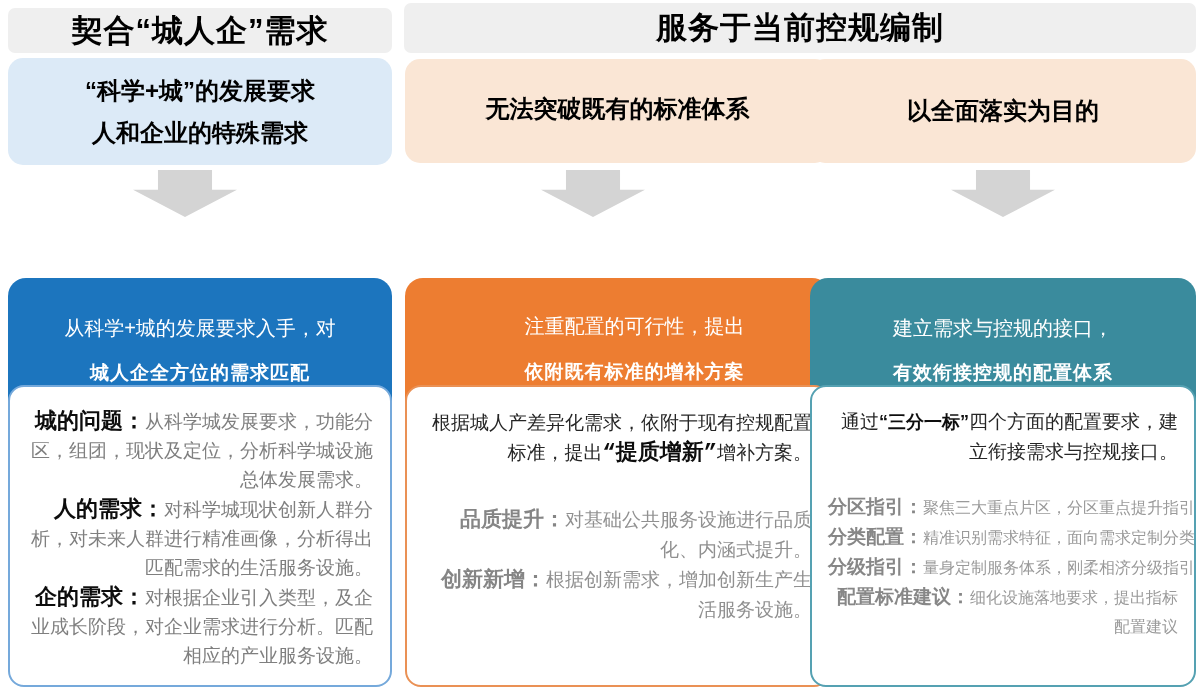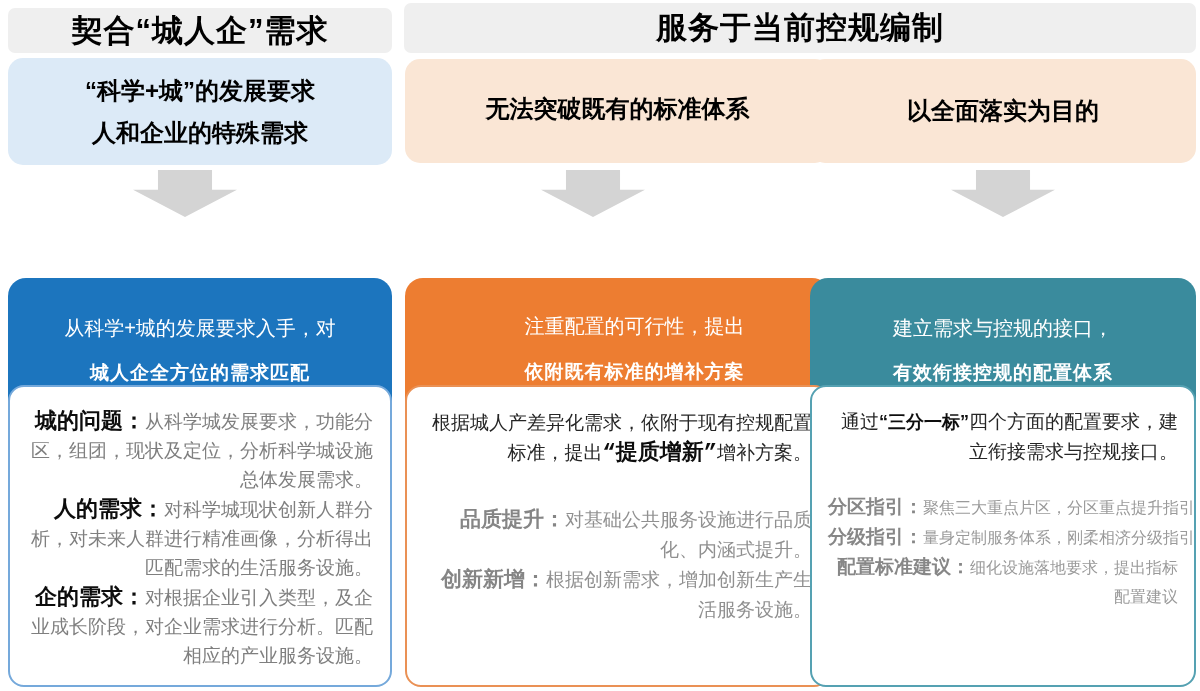--- a/index.html
+++ b/index.html
@@ -116,16 +116,17 @@
   <div class="mid-items">
     <p class="d-item"><span class="d-label">品质提升：</span><span>对基础公共服务设施进行品质化、内涵式提升。</span></p>
     <p class="d-item"><span class="d-label">创新新增：</span><span>根据创新需求，增加创新生产生活服务设施。</span></p>
   </div>
 </div>
 
 <div class="abs detail-box teal c2">
   <p class="right-intro"><span>通过</span><span class="em">“三分一标”</span><span>四个方面的配置要求，建立衔接需求与控规接口。</span></p>
   <div class="right-items">
     <p class="d-item nowrap"><span class="d-label">分区指引：</span><span>聚焦三大重点片区，分区重点提升指引</span></p>
+    <p class="d-item nowrap"><span class="d-label">分类配置：</span><span>精准识别需求特征，面向需求定制分类</span></p>
     <p class="d-item nowrap"><span class="d-label">分级指引：</span><span>量身定制服务体系，刚柔相济分级指引</span></p>
     <p class="d-item"><span class="d-label">配置标准建议：</span><span>细化设施落地要求，提出指标配置建议</span></p>
   </div>
 </div>
 
 </body></html>

